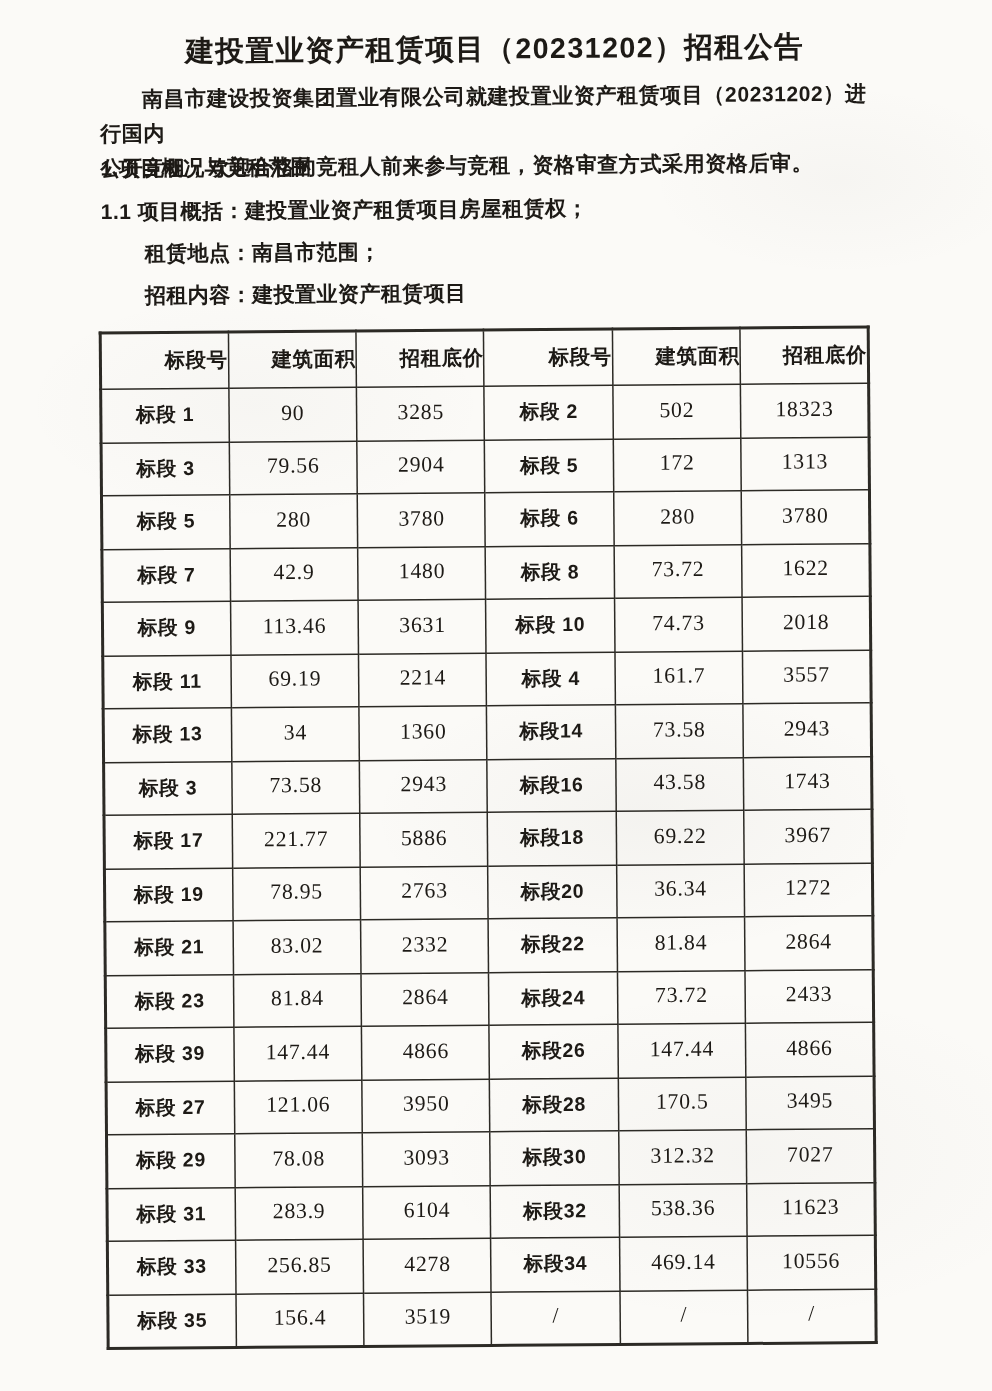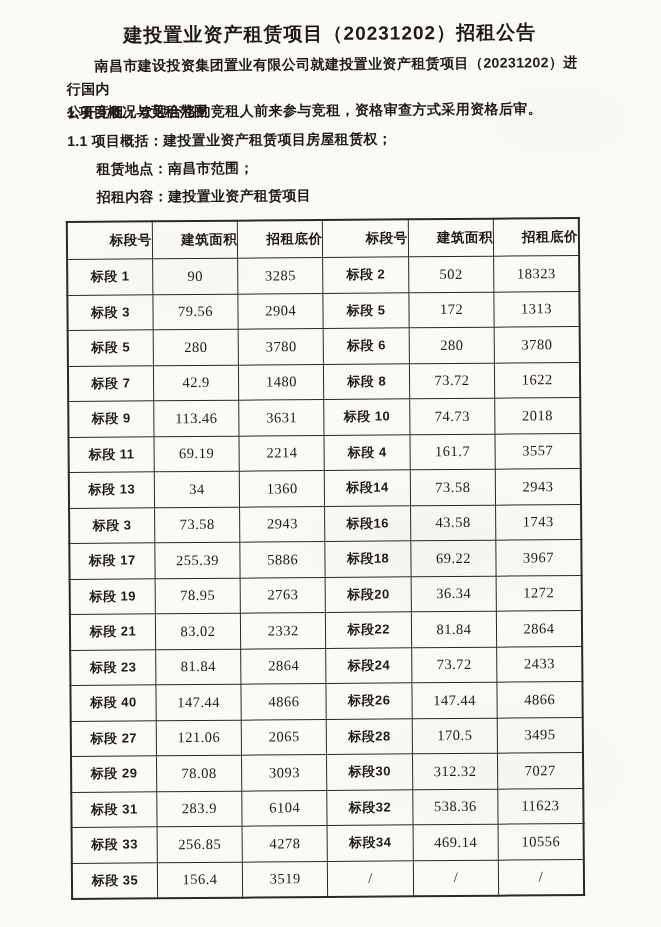--- a/index.html
+++ b/index.html
@@ -219,21 +219,21 @@
         <tr>
           <td class="cjk">标段 3</td>
           <td class="num">73.58</td>
           <td class="num">2943</td>
           <td class="cjk">标段16</td>
           <td class="num">43.58</td>
           <td class="num">1743</td>
         </tr>
         <tr>
           <td class="cjk">标段 17</td>
-          <td class="num">255.39</td>
+          <td class="num">221.77</td>
           <td class="num">5886</td>
           <td class="cjk">标段18</td>
           <td class="num">69.22</td>
           <td class="num">3967</td>
         </tr>
         <tr>
           <td class="cjk">标段 19</td>
           <td class="num">78.95</td>
           <td class="num">2763</td>
           <td class="cjk">标段20</td>
@@ -250,31 +250,31 @@
         </tr>
         <tr>
           <td class="cjk">标段 23</td>
           <td class="num">81.84</td>
           <td class="num">2864</td>
           <td class="cjk">标段24</td>
           <td class="num">73.72</td>
           <td class="num">2433</td>
         </tr>
         <tr>
-          <td class="cjk">标段 40</td>
+          <td class="cjk">标段 39</td>
           <td class="num">147.44</td>
           <td class="num">4866</td>
           <td class="cjk">标段26</td>
           <td class="num">147.44</td>
           <td class="num">4866</td>
         </tr>
         <tr>
           <td class="cjk">标段 27</td>
           <td class="num">121.06</td>
-          <td class="num">2065</td>
+          <td class="num">3950</td>
           <td class="cjk">标段28</td>
           <td class="num">170.5</td>
           <td class="num">3495</td>
         </tr>
         <tr>
           <td class="cjk">标段 29</td>
           <td class="num">78.08</td>
           <td class="num">3093</td>
           <td class="cjk">标段30</td>
           <td class="num">312.32</td>

